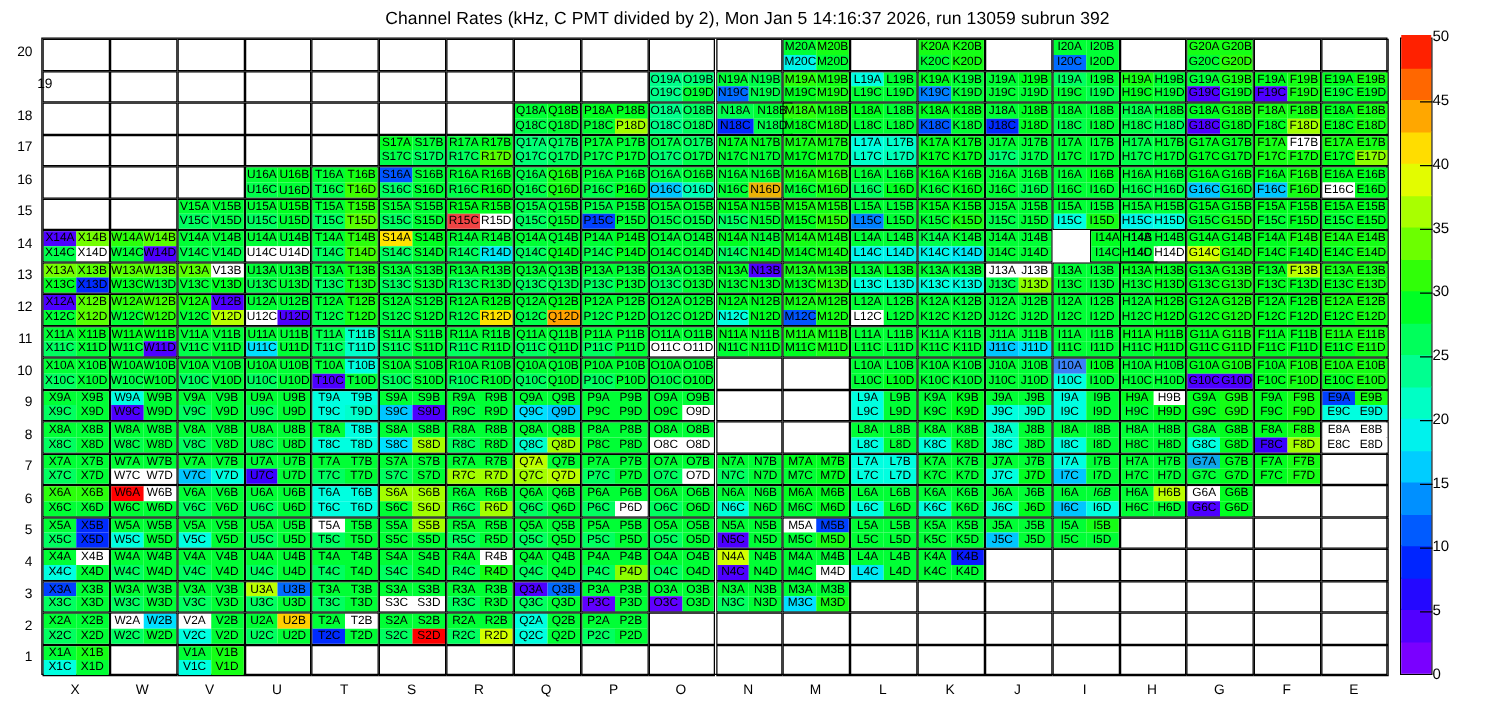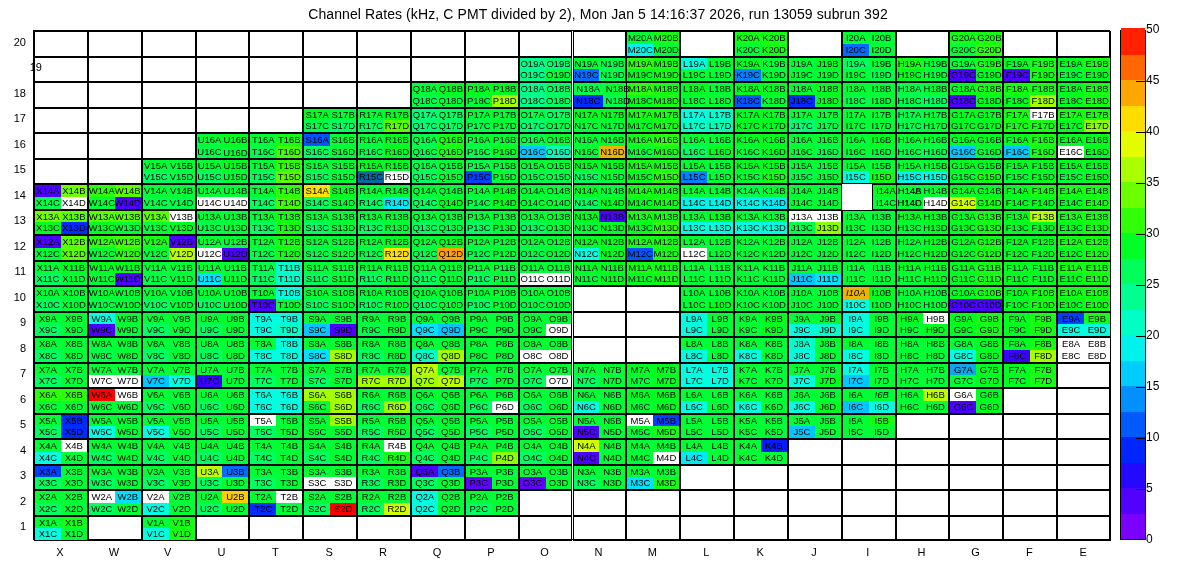--- a/index.html
+++ b/index.html
@@ -1256,21 +1256,21 @@
     <div class="cell" style="left: 323.1px; top: 127.5px; width: 53.85px; height: 25.5px;">
       <div class="subrow">
         <div class="sub" title="R15A = 29 kHz" style="background: rgb(0, 255, 32);">
           <span>R15A</span>
         </div>
         <div class="sub" title="R15B = 29 kHz" style="background: rgb(0, 255, 32);">
           <span>R15B</span>
         </div>
       </div>
       <div class="subrow">
-        <div class="sub" title="R15C = 26 kHz" style="background: #0369a1; justify-content: center;">
+        <div class="sub" title="R15C = 26 kHz" style="background: #ef4444; justify-content: center;">
           <span>R15C</span>
         </div>
         <div class="sub" title="R15D = 0 kHz" style="background: rgb(255, 255, 255);">
           <span>R15D</span>
         </div>
       </div>
     </div>
     <div class="cell" style="left: 376.95px; top: 127.5px; width: 53.85px; height: 25.5px;">
       <div class="subrow">
         <div class="sub" title="Q15A = 27 kHz" style="background: rgb(0, 255, 75);">
@@ -3176,21 +3176,21 @@
         <div class="sub" title="J10C = 28 kHz" style="background: rgb(0, 255, 53);">
           <span>J10C</span>
         </div>
         <div class="sub" title="J10D = 28 kHz" style="background: rgb(0, 255, 53);">
           <span>J10D</span>
         </div>
       </div>
     </div>
     <div class="cell" style="left: 807.75px; top: 255px; width: 53.85px; height: 25.5px;">
       <div class="subrow">
-        <div class="sub" title="I10A = 28 kHz" style="background: #eab308; font-style: italic;">
+        <div class="sub" title="I10A = 28 kHz" style="background: #3b82f6;">
           <span>I10A</span>
         </div>
         <div class="sub" title="I10B = 29 kHz" style="background: rgb(0, 255, 32);">
           <span>I10B</span>
         </div>
       </div>
       <div class="subrow">
         <div class="sub" title="I10C = 20 kHz" style="background: rgb(0, 255, 224);">
           <span>I10C</span>
         </div>

